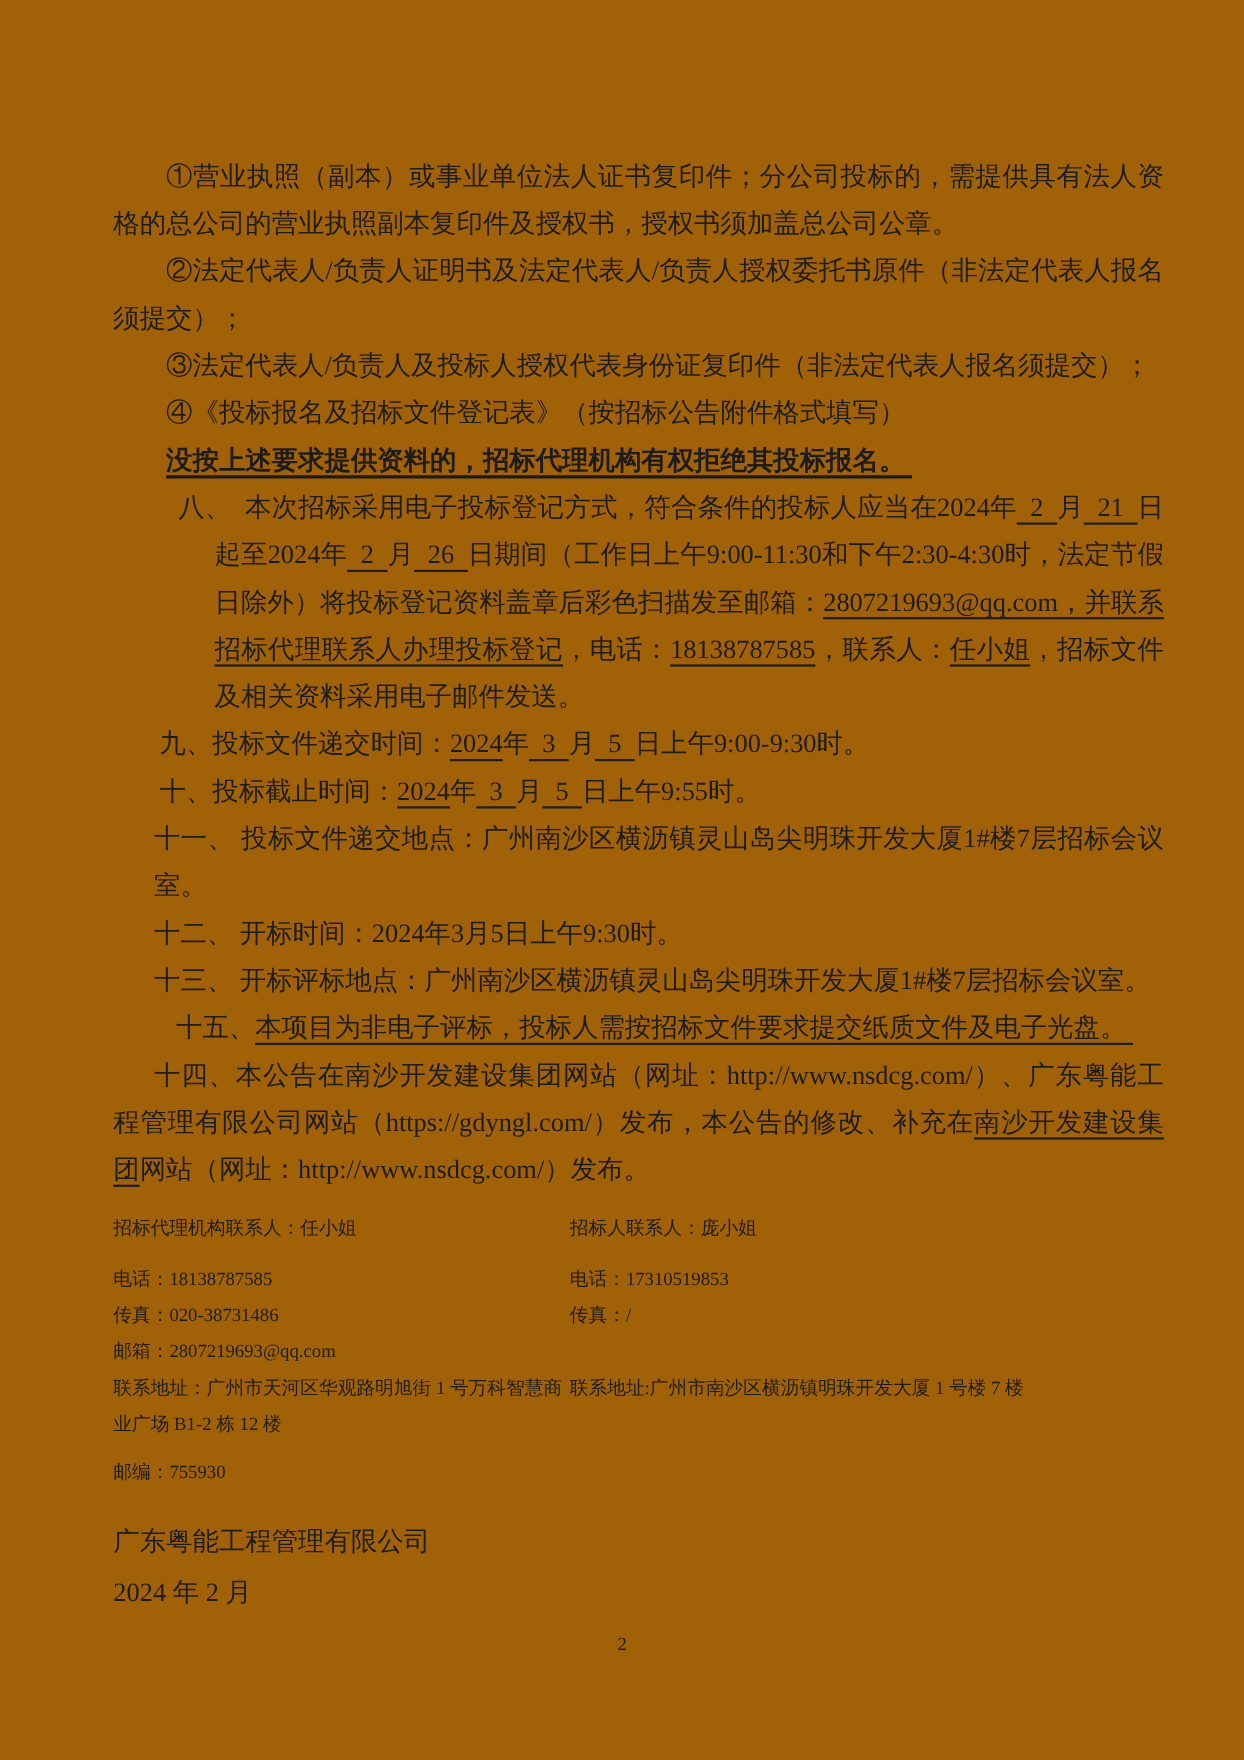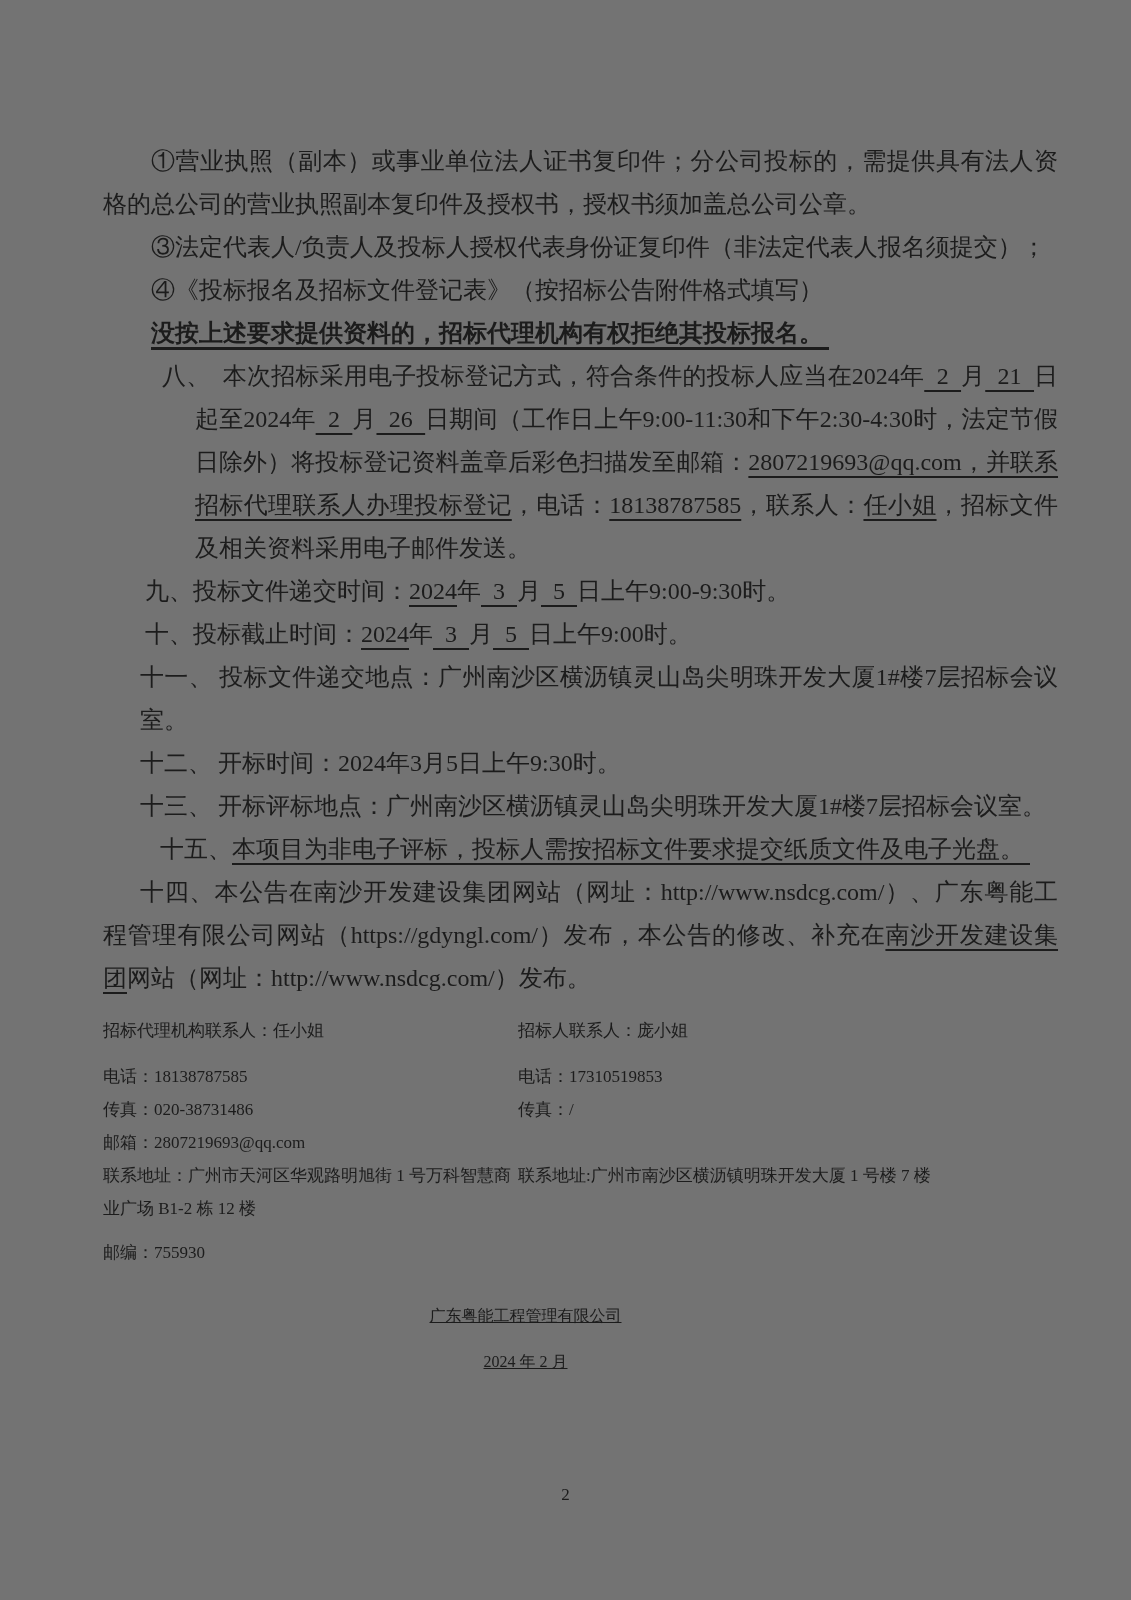--- a/index.html
+++ b/index.html
@@ -1,21 +1,21 @@
 <!DOCTYPE html>
 <html><head>
 <meta charset="utf-8">
 <style>
   html, body { margin: 0; padding: 0; background: #ffffff; }
   .page {
     position: relative;
     width: 1131px;
     height: 1600px;
     margin: 0 auto;
-    background: #737373;
+    background: #a16207;
     box-sizing: border-box;
     padding: 140px 73px 0 103px;
     font-family: "Liberation Serif", "DejaVu Serif", serif;
     color: #1c1c1c;
     overflow: hidden;
   }
   .doc-body p.para {
     margin: 0;
     font-size: 24px;
     line-height: 43px;
@@ -44,51 +44,51 @@
   }
   .contact-col { box-sizing: border-box; }
   .contact-col.left  { width: 415px; }
   .contact-col.right { width: 440px; }
   .c-line { min-height: 33px; }
   .c-person { margin-bottom: 13px; }
   .c-post { margin-top: 11px; }
 
   .signature {
     margin-top: 24px;
-    text-align: center;
+    text-align: left;
     padding-right: 110px;
-    font-size: 16px;
+    font-size: 24px;
     line-height: 46px;
-    text-decoration: underline;
   }
   .sig-date { margin-top: 0; }
 
   .pageno {
     position: absolute;
     bottom: 95px;
     left: 0;
     right: 0;
     text-align: center;
     font-size: 17px;
     color: #1c1c1c;
   }
 </style>
 </head>
 <body>
 
 <div class="page">
 
   <div class="doc-body">
       <p class="para k-sub"><span>①营业执照（副本）或事业单位法人证书复印件；分公司投标的，需提供具有法人资格的总公司的营业执照副本复印件及授权书，授权书须加盖总公司公章。</span></p>
+      <p class="para k-sub"><span>②法定代表人/负责人证明书及法定代表人/负责人授权委托书原件（非法定代表人报名须提交）；</span></p>
       <p class="para k-sub"><span>③法定代表人/负责人及投标人授权代表身份证复印件（非法定代表人报名须提交）；</span></p>
       <p class="para k-sub"><span>④《投标报名及招标文件登记表》（按招标公告附件格式填写）</span></p>
       <p class="para k-sub"><span class="u b">没按上述要求提供资料的，招标代理机构有权拒绝其投标报名。&nbsp;</span></p>
       <p class="para k-hang"><span>八、&nbsp;&nbsp;本次招标采用电子投标登记方式，符合条件的投标人应当在2024年</span><span class="u">&nbsp;&nbsp;2&nbsp;&nbsp;</span><span>月</span><span class="u">&nbsp;&nbsp;21&nbsp;&nbsp;</span><span>日起至2024年</span><span class="u">&nbsp;&nbsp;2&nbsp;&nbsp;</span><span>月</span><span class="u">&nbsp;&nbsp;26&nbsp;&nbsp;</span><span>日期间（工作日上午9:00-11:30和下午2:30-4:30时，法定节假日除外）将投标登记资料盖章后彩色扫描发至邮箱：</span><span class="u">2807219693@qq.com，并联系招标代理联系人办理投标登记</span><span>，电话：</span><span class="u">18138787585</span><span>，联系人：</span><span class="u">任小姐</span><span>，招标文件及相关资料采用电子邮件发送。</span></p>
       <p class="para k-num"><span>九、投标文件递交时间：</span><span class="u">2024</span><span>年</span><span class="u">&nbsp;&nbsp;3&nbsp;&nbsp;</span><span>月</span><span class="u">&nbsp;&nbsp;5&nbsp;&nbsp;</span><span>日上午9:00-9:30时。</span></p>
-      <p class="para k-num"><span>十、投标截止时间：</span><span class="u">2024</span><span>年</span><span class="u">&nbsp;&nbsp;3&nbsp;&nbsp;</span><span>月</span><span class="u">&nbsp;&nbsp;5&nbsp;&nbsp;</span><span>日上午9:00时。</span></p>
+      <p class="para k-num"><span>十、投标截止时间：</span><span class="u">2024</span><span>年</span><span class="u">&nbsp;&nbsp;3&nbsp;&nbsp;</span><span>月</span><span class="u">&nbsp;&nbsp;5&nbsp;&nbsp;</span><span>日上午9:55时。</span></p>
       <p class="para k-list"><span>十一、&nbsp;投标文件递交地点：广州南沙区横沥镇灵山岛尖明珠开发大厦1#楼7层招标会议室。</span></p>
       <p class="para k-list"><span>十二、&nbsp;开标时间：2024年3月5日上午9:30时。</span></p>
       <p class="para k-list"><span>十三、&nbsp;开标评标地点：广州南沙区横沥镇灵山岛尖明珠开发大厦1#楼7层招标会议室。</span></p>
       <p class="para k-last"><span>十五、</span><span class="u">本项目为非电子评标，投标人需按招标文件要求提交纸质文件及电子光盘。&nbsp;</span></p>
       <p class="para k-wide"><span>十四、本公告在南沙开发建设集团网站（网址：http://www.nsdcg.com/）、广东粤能工程管理有限公司网站（https://gdyngl.com/）发布，本公告的修改、补充在</span><span class="u">南沙开发建设集团</span><span>网站（网址：http://www.nsdcg.com/）发布。</span></p>
     </div>
 
   <div class="contacts">
     <div class="contact-col left">
       <div class="c-line c-person">招标代理机构联系人：任小姐</div>

